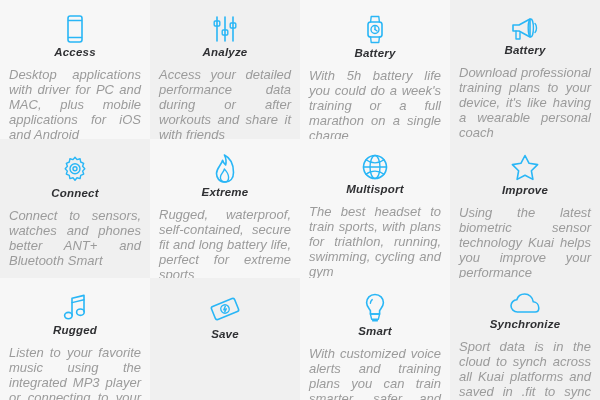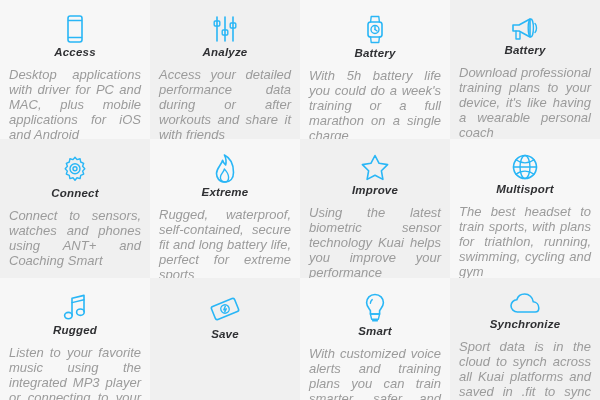--- a/index.html
+++ b/index.html
@@ -117,54 +117,54 @@
     </div>
     <div class="cell shade-b">
       <div class="icon-wrap">
         <svg width="30" height="30" viewBox="0 0 30 30">
           <path d="M15 3.2 L17 5.6 L20.1 4.8 L20.7 8 L23.7 9.3 L22.6 12.3 L24.8 14.7 L22.6 17.1 L23.7 20.1 L20.7 21.4 L20.1 24.6 L17 23.8 L15 26.2 L13 23.8 L9.9 24.6 L9.3 21.4 L6.3 20.1 L7.4 17.1 L5.2 14.7 L7.4 12.3 L6.3 9.3 L9.3 8 L9.9 4.8 L13 5.6 Z" fill="none" stroke="#29b6f6" stroke-width="1.4" stroke-linecap="round" stroke-linejoin="round"></path>
           <circle cx="15" cy="14.7" r="5" fill="none" stroke="#29b6f6" stroke-width="1.4" stroke-linecap="round" stroke-linejoin="round"></circle>
           <circle cx="15" cy="14.7" r="2" fill="none" stroke="#29b6f6" stroke-width="1.4" stroke-linecap="round" stroke-linejoin="round"></circle>
         </svg>
       </div>
       <div class="card-title">Connect</div>
-      <div class="card-desc">Connect to sensors, watches and phones using ANT+ and Coaching Smart</div>
+      <div class="card-desc">Connect to sensors, watches and phones better ANT+ and Bluetooth Smart</div>
     </div>
     <div class="cell shade-a">
       <div class="icon-wrap">
         <svg width="24" height="31" viewBox="0 0 24 31">
           <path d="M12 29 C6.2 29 3.5 24.8 3.5 20.6 C3.5 15.2 8.2 12.4 9.6 7.2 C10.2 9.4 11.2 10.8 12.6 12 C13.4 9.2 13 5.2 11.4 2 C17.4 5 20.5 12 20.5 19.4 C20.5 25.2 17.2 29 12 29 Z" fill="none" stroke="#29b6f6" stroke-width="1.6" stroke-linecap="round" stroke-linejoin="round"></path>
           <path d="M12 29 C9 29 7.4 26.6 7.4 24.2 C7.4 21 10.6 19.8 11.4 16 C13.2 18 15.6 20.6 15.6 24.2 C15.6 26.8 14.4 29 12 29 Z" fill="none" stroke="#29b6f6" stroke-width="1.4" stroke-linecap="round" stroke-linejoin="round"></path>
         </svg>
       </div>
       <div class="card-title">Extreme</div>
       <div class="card-desc">Rugged, waterproof, self-contained, secure fit and long battery life, perfect for extreme sports</div>
-    </div>
-    <div class="cell shade-b">
-      <div class="icon-wrap">
-        <svg width="30" height="29" viewBox="0 0 30 29">
-          <path d="M15 2.5 L19.1 10.3 L27.6 11.6 L21.4 17.8 L22.9 26.4 L15 22.3 L7.1 26.4 L8.6 17.8 L2.4 11.6 L10.9 10.3 Z" fill="none" stroke="#29b6f6" stroke-width="1.6" stroke-linecap="round" stroke-linejoin="round"></path>
-        </svg>
-      </div>
-      <div class="card-title">Improve</div>
-      <div class="card-desc">Using the latest biometric sensor technology Kuai helps you improve your performance</div>
     </div>
     <div class="cell shade-a">
       <div class="icon-wrap">
         <svg width="28" height="28" viewBox="0 0 28 28">
           <circle cx="14" cy="14" r="11.5" fill="none" stroke="#29b6f6" stroke-width="1.6" stroke-linecap="round" stroke-linejoin="round"></circle>
           <ellipse cx="14" cy="14" rx="5" ry="11.5" fill="none" stroke="#29b6f6" stroke-width="1.4" stroke-linecap="round" stroke-linejoin="round"></ellipse>
           <line x1="2.5" y1="14" x2="25.5" y2="14" fill="none" stroke="#29b6f6" stroke-width="1.4" stroke-linecap="round" stroke-linejoin="round"></line>
           <path d="M5 6.8 C7.6 8.8 10.6 9.9 14 9.9 C17.4 9.9 20.4 8.8 23 6.8" fill="none" stroke="#29b6f6" stroke-width="1.4" stroke-linecap="round" stroke-linejoin="round"></path>
           <path d="M5 21.2 C7.6 19.2 10.6 18.1 14 18.1 C17.4 18.1 20.4 19.2 23 21.2" fill="none" stroke="#29b6f6" stroke-width="1.4" stroke-linecap="round" stroke-linejoin="round"></path>
         </svg>
       </div>
       <div class="card-title">Multisport</div>
       <div class="card-desc">The best headset to train sports, with plans for triathlon, running, swimming, cycling and gym</div>
     </div>
+    <div class="cell shade-b">
+      <div class="icon-wrap">
+        <svg width="30" height="29" viewBox="0 0 30 29">
+          <path d="M15 2.5 L19.1 10.3 L27.6 11.6 L21.4 17.8 L22.9 26.4 L15 22.3 L7.1 26.4 L8.6 17.8 L2.4 11.6 L10.9 10.3 Z" fill="none" stroke="#29b6f6" stroke-width="1.6" stroke-linecap="round" stroke-linejoin="round"></path>
+        </svg>
+      </div>
+      <div class="card-title">Improve</div>
+      <div class="card-desc">Using the latest biometric sensor technology Kuai helps you improve your performance</div>
+    </div>
     <div class="cell shade-a">
       <div class="icon-wrap">
         <svg width="28" height="30" viewBox="0 0 28 30">
           <path d="M11 23 L11 6.2 L23 3.4 L23 19.6" fill="none" stroke="#29b6f6" stroke-width="1.6" stroke-linecap="round" stroke-linejoin="round"></path>
           <ellipse cx="7.4" cy="23.6" rx="3.8" ry="3.2" fill="none" stroke="#29b6f6" stroke-width="1.6" stroke-linecap="round" stroke-linejoin="round"></ellipse>
           <ellipse cx="19.4" cy="20.2" rx="3.8" ry="3.2" fill="none" stroke="#29b6f6" stroke-width="1.6" stroke-linecap="round" stroke-linejoin="round"></ellipse>
           <line x1="11" y1="10.6" x2="23" y2="7.8" fill="none" stroke="#29b6f6" stroke-width="1.4" stroke-linecap="round" stroke-linejoin="round"></line>
         </svg>
       </div>
       <div class="card-title">Rugged</div>

